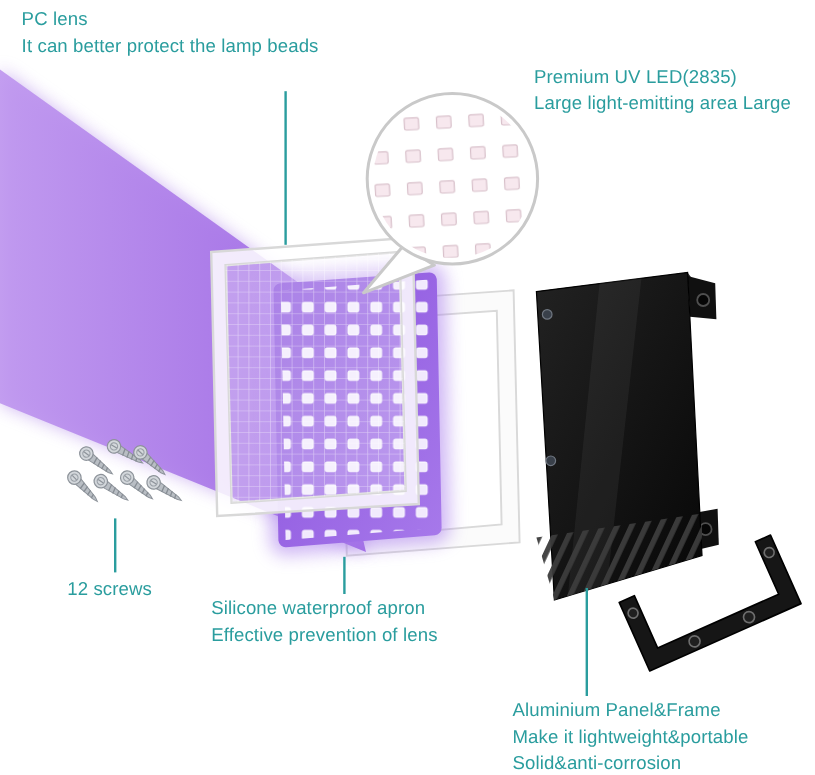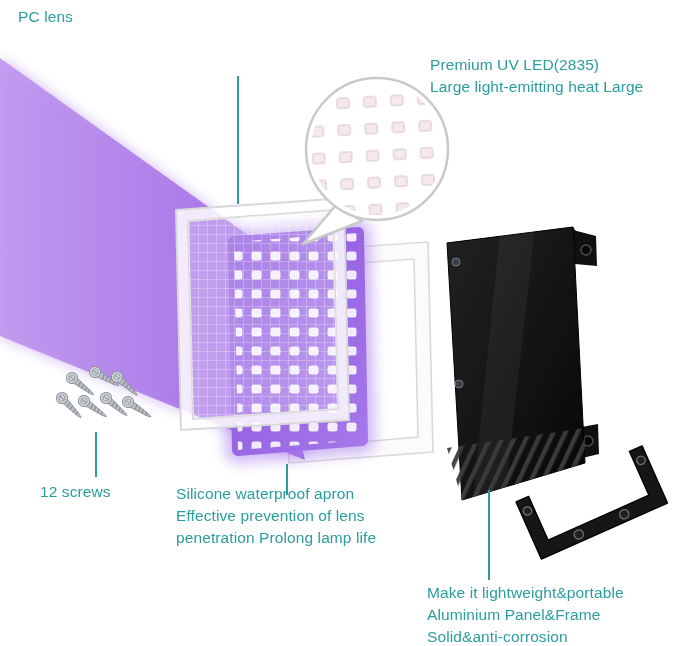--- a/index.html
+++ b/index.html
@@ -117,36 +117,36 @@
     </g>
 
     <line x1="238" y1="76" x2="238" y2="204" stroke="#2a9d9e" stroke-width="2"></line>
     <line x1="96" y1="432" x2="96" y2="477" stroke="#2a9d9e" stroke-width="2"></line>
     <line x1="287" y1="464" x2="287" y2="495" stroke="#2a9d9e" stroke-width="2"></line>
     <line x1="489" y1="490" x2="489" y2="580" stroke="#2a9d9e" stroke-width="2"></line>
   </svg>
 
   <div class="label" style="left:18px;top:6px">
     <div>PC lens</div>
+    <div>It can better protect the lamp beads</div>
   </div>
 
-  <div class="label" style="left:430px;top:54px">
+  <div class="label" style="left:445px;top:54px">
     <div>Premium UV LED(2835)</div>
-    <div>Large light-emitting heat Large</div>
+    <div>Large light-emitting area Large</div>
   </div>
 
-  <div class="label" style="left:40px;top:481px">
+  <div class="label" style="left:56px;top:481px">
     <div>12 screws</div>
   </div>
 
-  <div class="label" style="left:176px;top:483px">
+  <div class="label" style="left:176px;top:497px">
     <div>Silicone waterproof apron</div>
     <div>Effective prevention of lens</div>
-    <div>penetration Prolong lamp life</div>
   </div>
 
   <div class="label" style="left:427px;top:582px">
+    <div>Aluminium Panel&amp;Frame</div>
     <div>Make it lightweight&amp;portable</div>
-    <div>Aluminium Panel&amp;Frame</div>
     <div>Solid&amp;anti-corrosion</div>
   </div>
 
 </div>
 
 </body></html>

